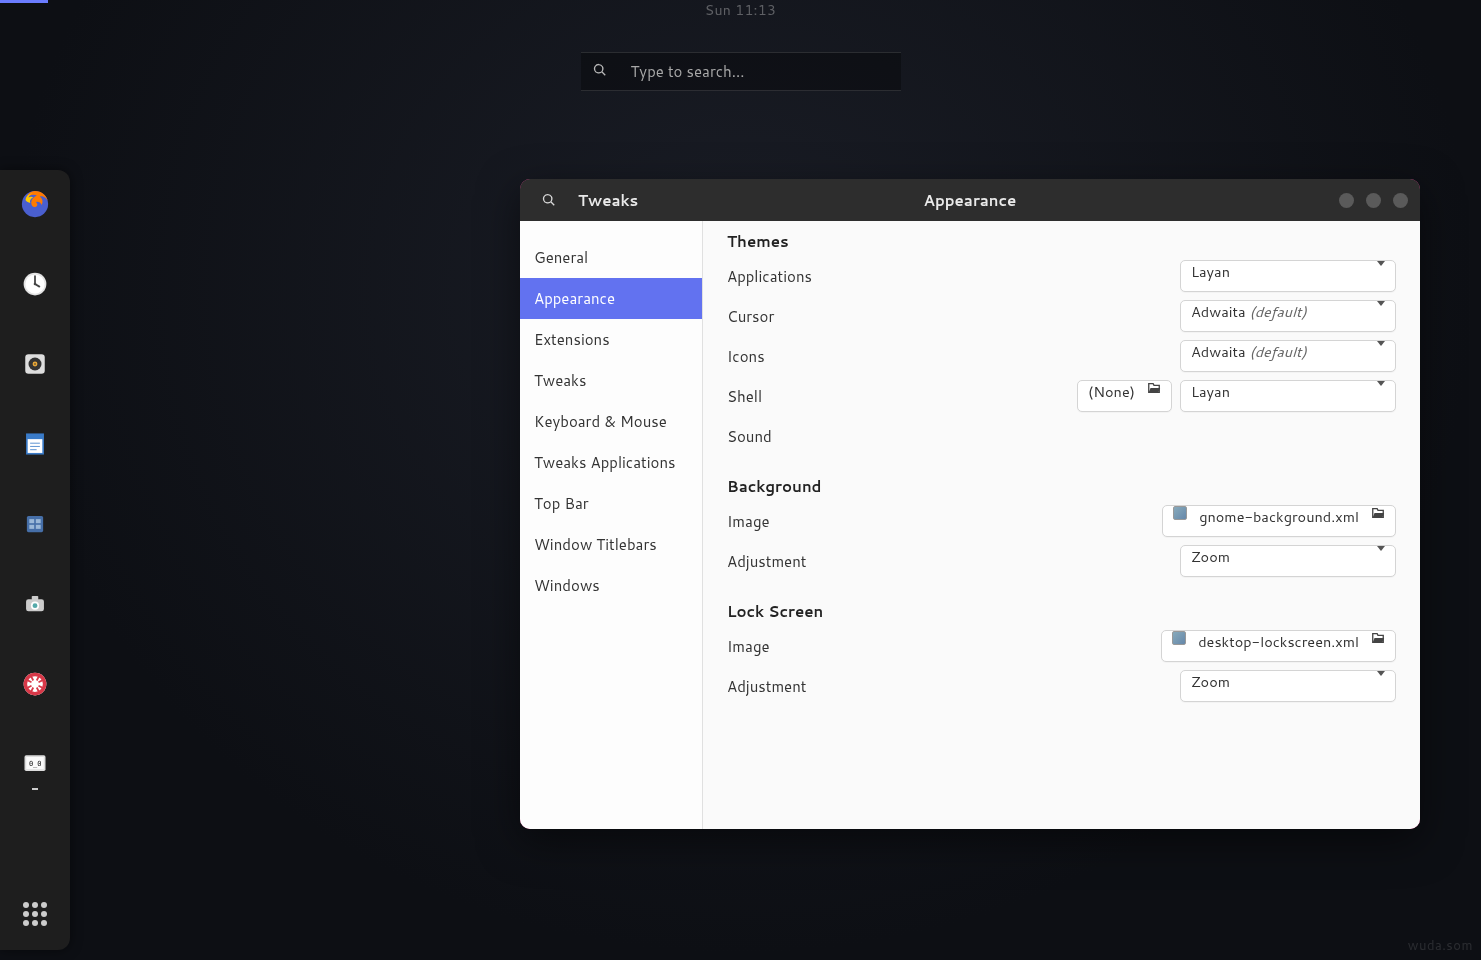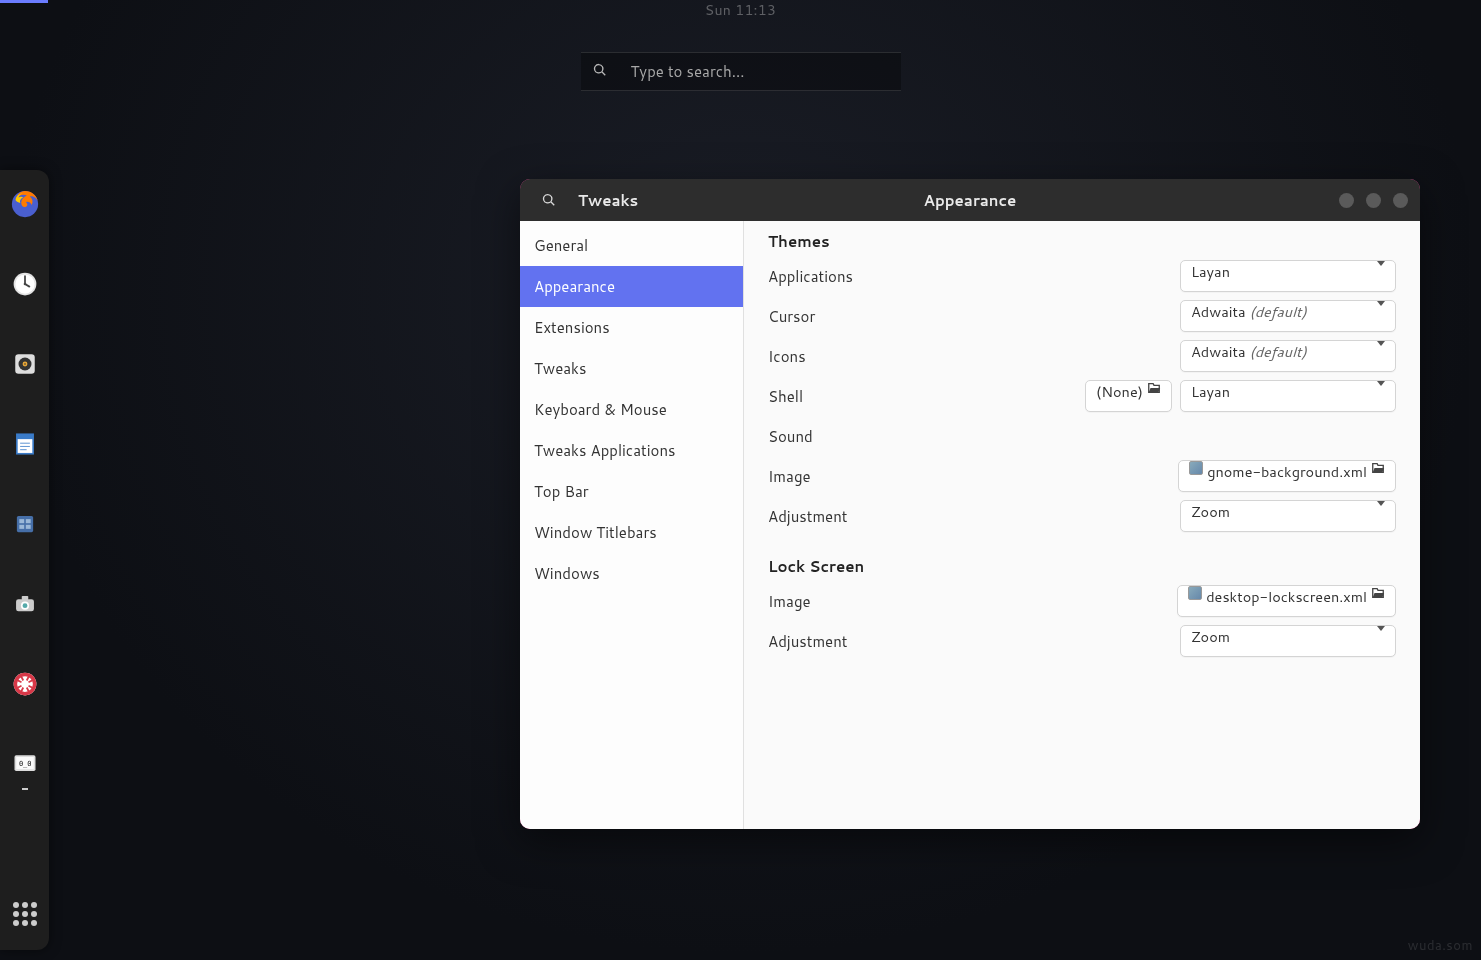--- a/index.html
+++ b/index.html
@@ -59,21 +59,21 @@
     font-family: inherit;
   }
   .search-overlay input::placeholder { color: #a8a8a8; }
   .search-overlay svg { width: 14px; height: 14px; fill: #b8b8b8; }
 
   
   .dock {
     position: absolute;
     left: 0;
     top: 170px;
-    width: 49px;
+    width: 70px;
     height: 780px;
     background: #1e1e1e;
     border-radius: 0 12px 12px 0;
     box-shadow: 0 0 12px rgba(0,0,0,0.5);
     display: flex;
     flex-direction: column;
     align-items: center;
     padding-top: 18px;
     gap: 48px;
   }
@@ -146,26 +146,26 @@
   }
 
   .window-body {
     display: flex;
     flex: 1;
     min-height: 0;
   }
 
   
   .sidebar {
-    width: 224px;
+    width: 183px;
     background: #fdfdfd;
     border-right: 1px solid #e0e0e0;
     display: flex;
     flex-direction: column;
-    padding-top: 4px;
+    padding-top: 16px;
   }
   .sidebar-item {
     padding: 10px 14px;
     font-size: 15px;
     color: #333;
     cursor: pointer;
   }
   .sidebar-item.active {
     background: #6272f0;
     color: #fff;
@@ -211,21 +211,21 @@
     padding: 0 10px;
     display: flex;
     align-items: flex-start;
     font-size: 14.5px;
     color: #333;
     cursor: pointer;
     min-width: 216px;
     box-shadow: 0 1px 1px rgba(0,0,0,0.03);
     white-space: nowrap;
   }
-  .file-btn { min-width: auto; gap: 4px; }
+  .file-btn { min-width: auto; gap: 12px; }
   .file-btn.small { min-width: auto; }
   .combo .caret {
     margin-left: auto;
     width: 0; height: 0;
     border-left: 4px solid transparent;
     border-right: 4px solid transparent;
     border-top: 5px solid #555;
   }
   .italic { font-style: italic; color: #666; }
 
@@ -427,20 +427,21 @@
             <span>Layan</span>
             <span class="caret"></span>
           </div>
         </div>
       </div>
 
       <div class="row">
         <div class="row-label">Sound</div>
       </div>
 
+      <div class="section-title later">Background</div>
 
       <div class="row">
         <div class="row-label">Image</div>
         <div class="row-controls">
           <div class="file-btn" style="min-width:216px;justify-content:flex-start">
             <span class="file-thumb"></span>
             <span style="flex:1">gnome-background.xml</span>
             <span class="open-icon">
               <svg viewBox="0 0 16 16">
                   <path d="M2 3h5l1 2h6v8H2z" fill="none" stroke="#444" stroke-width="1.5"></path>

